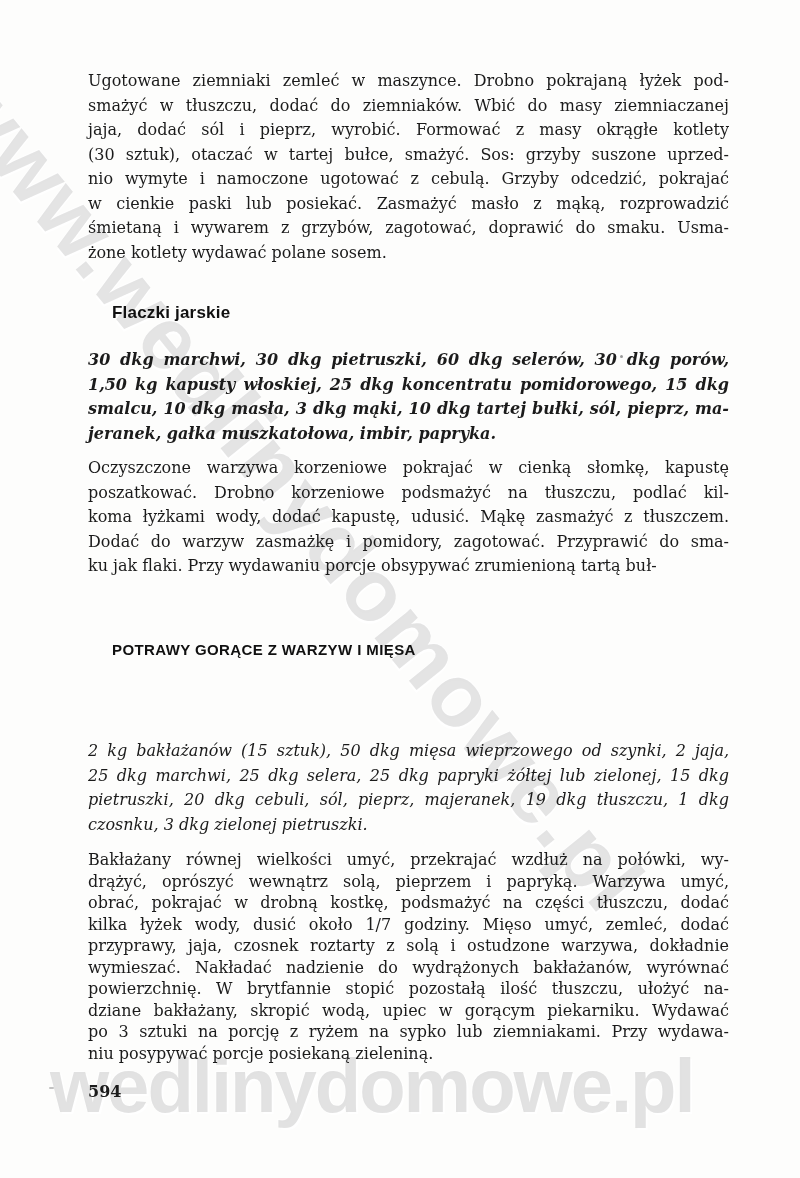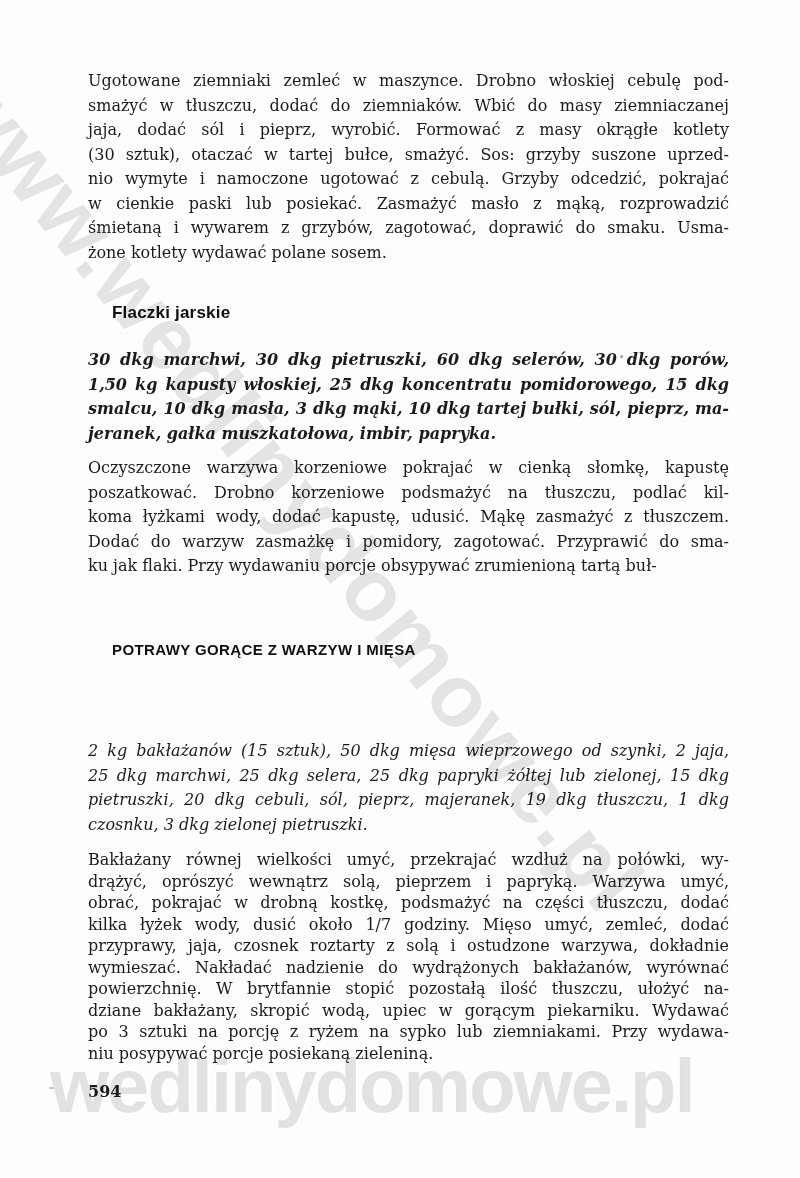--- a/index.html
+++ b/index.html
@@ -86,21 +86,21 @@
 </head>
 <body>
 
 <div class="page">
 
   <div class="wm wm-diagonal">www.wedlinydomowe.pl</div>
   <div class="wm wm-bottom">wedlinydomowe.pl</div>
   <div class="wm wm-corner">www.wedlinydomowe.pl</div>
 
   <div class="block para" style="top:69px;">
-      <div class="tline">Ugotowane ziemniaki zemleć w maszynce. Drobno włoskiej cebulę pod-</div>
+      <div class="tline">Ugotowane ziemniaki zemleć w maszynce. Drobno pokrajaną łyżek pod-</div>
       <div class="tline">smażyć w tłuszczu, dodać do ziemniaków. Wbić do masy ziemniaczanej</div>
       <div class="tline">jaja, dodać sól i pieprz, wyrobić. Formować z masy okrągłe kotlety</div>
       <div class="tline">(30 sztuk), otaczać w tartej bułce, smażyć. Sos: grzyby suszone uprzed-</div>
       <div class="tline">nio wymyte i namoczone ugotować z cebulą. Grzyby odcedzić, pokrajać</div>
       <div class="tline">w cienkie paski lub posiekać. Zasmażyć masło z mąką, rozprowadzić</div>
       <div class="tline">śmietaną i wywarem z grzybów, zagotować, doprawić do smaku. Usma-</div>
       <div class="tline">żone kotlety wydawać polane sosem.</div>
     </div>
 
   <div class="block recipe-heading" style="top:303px;">Flaczki jarskie</div>

